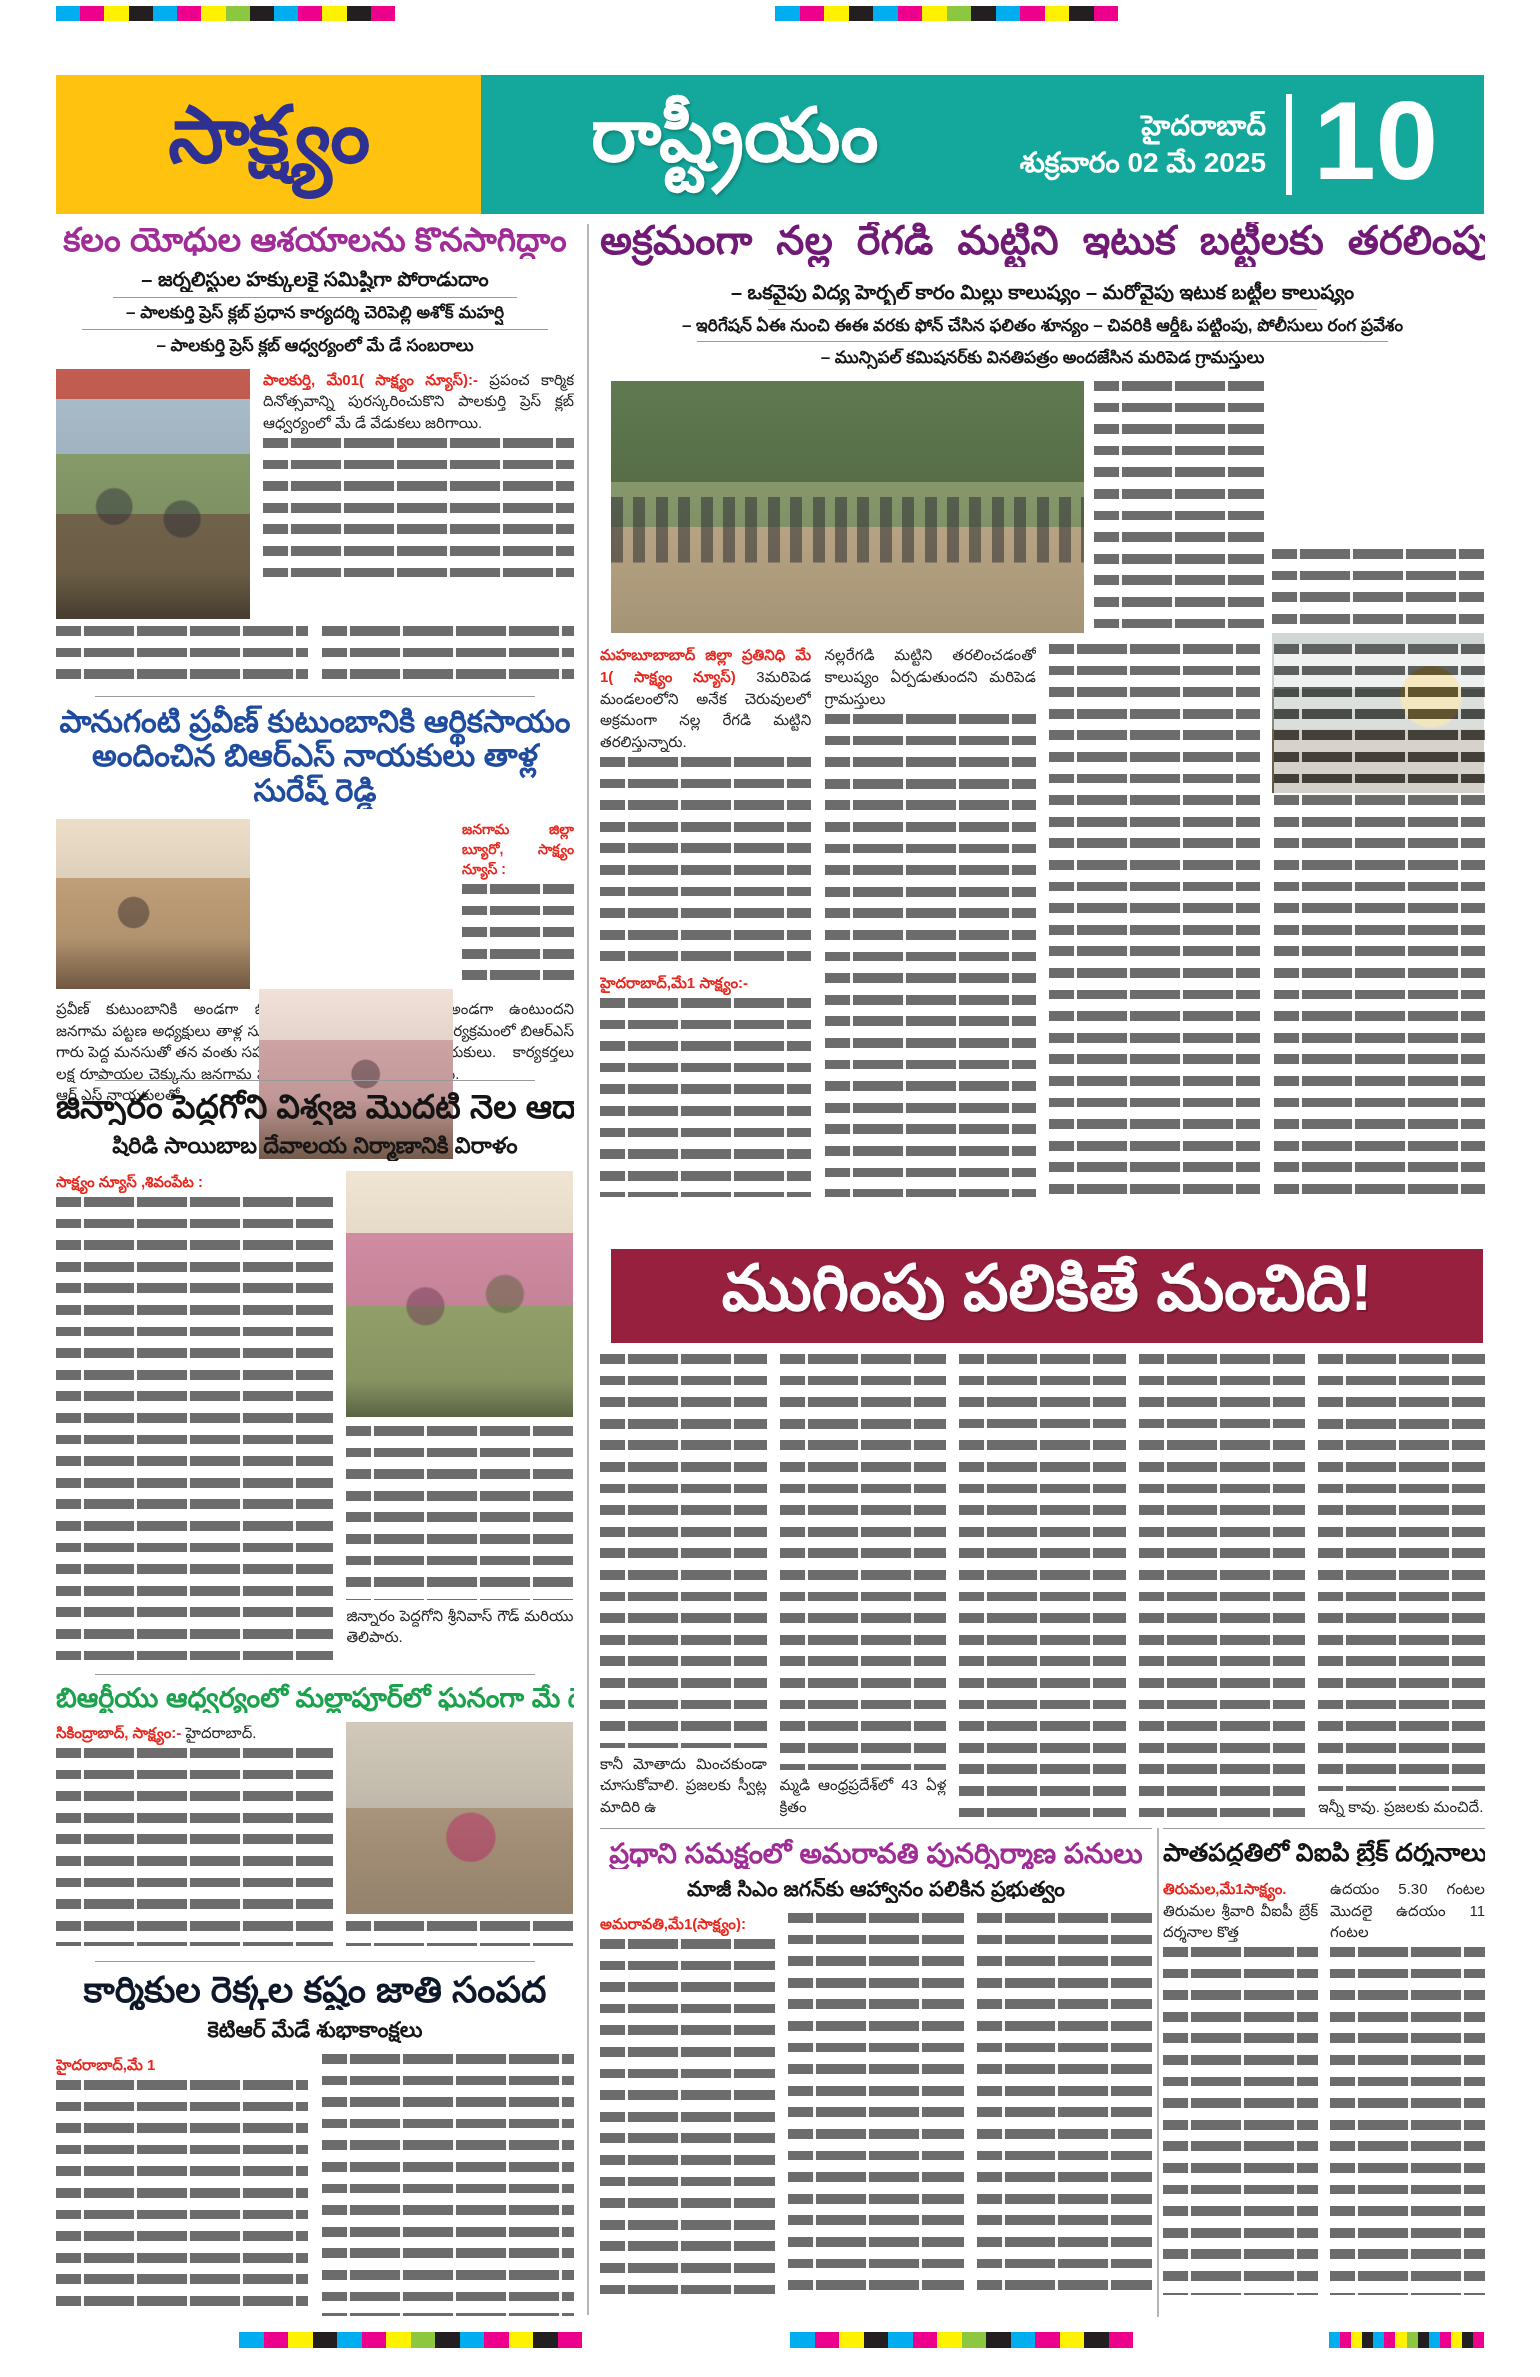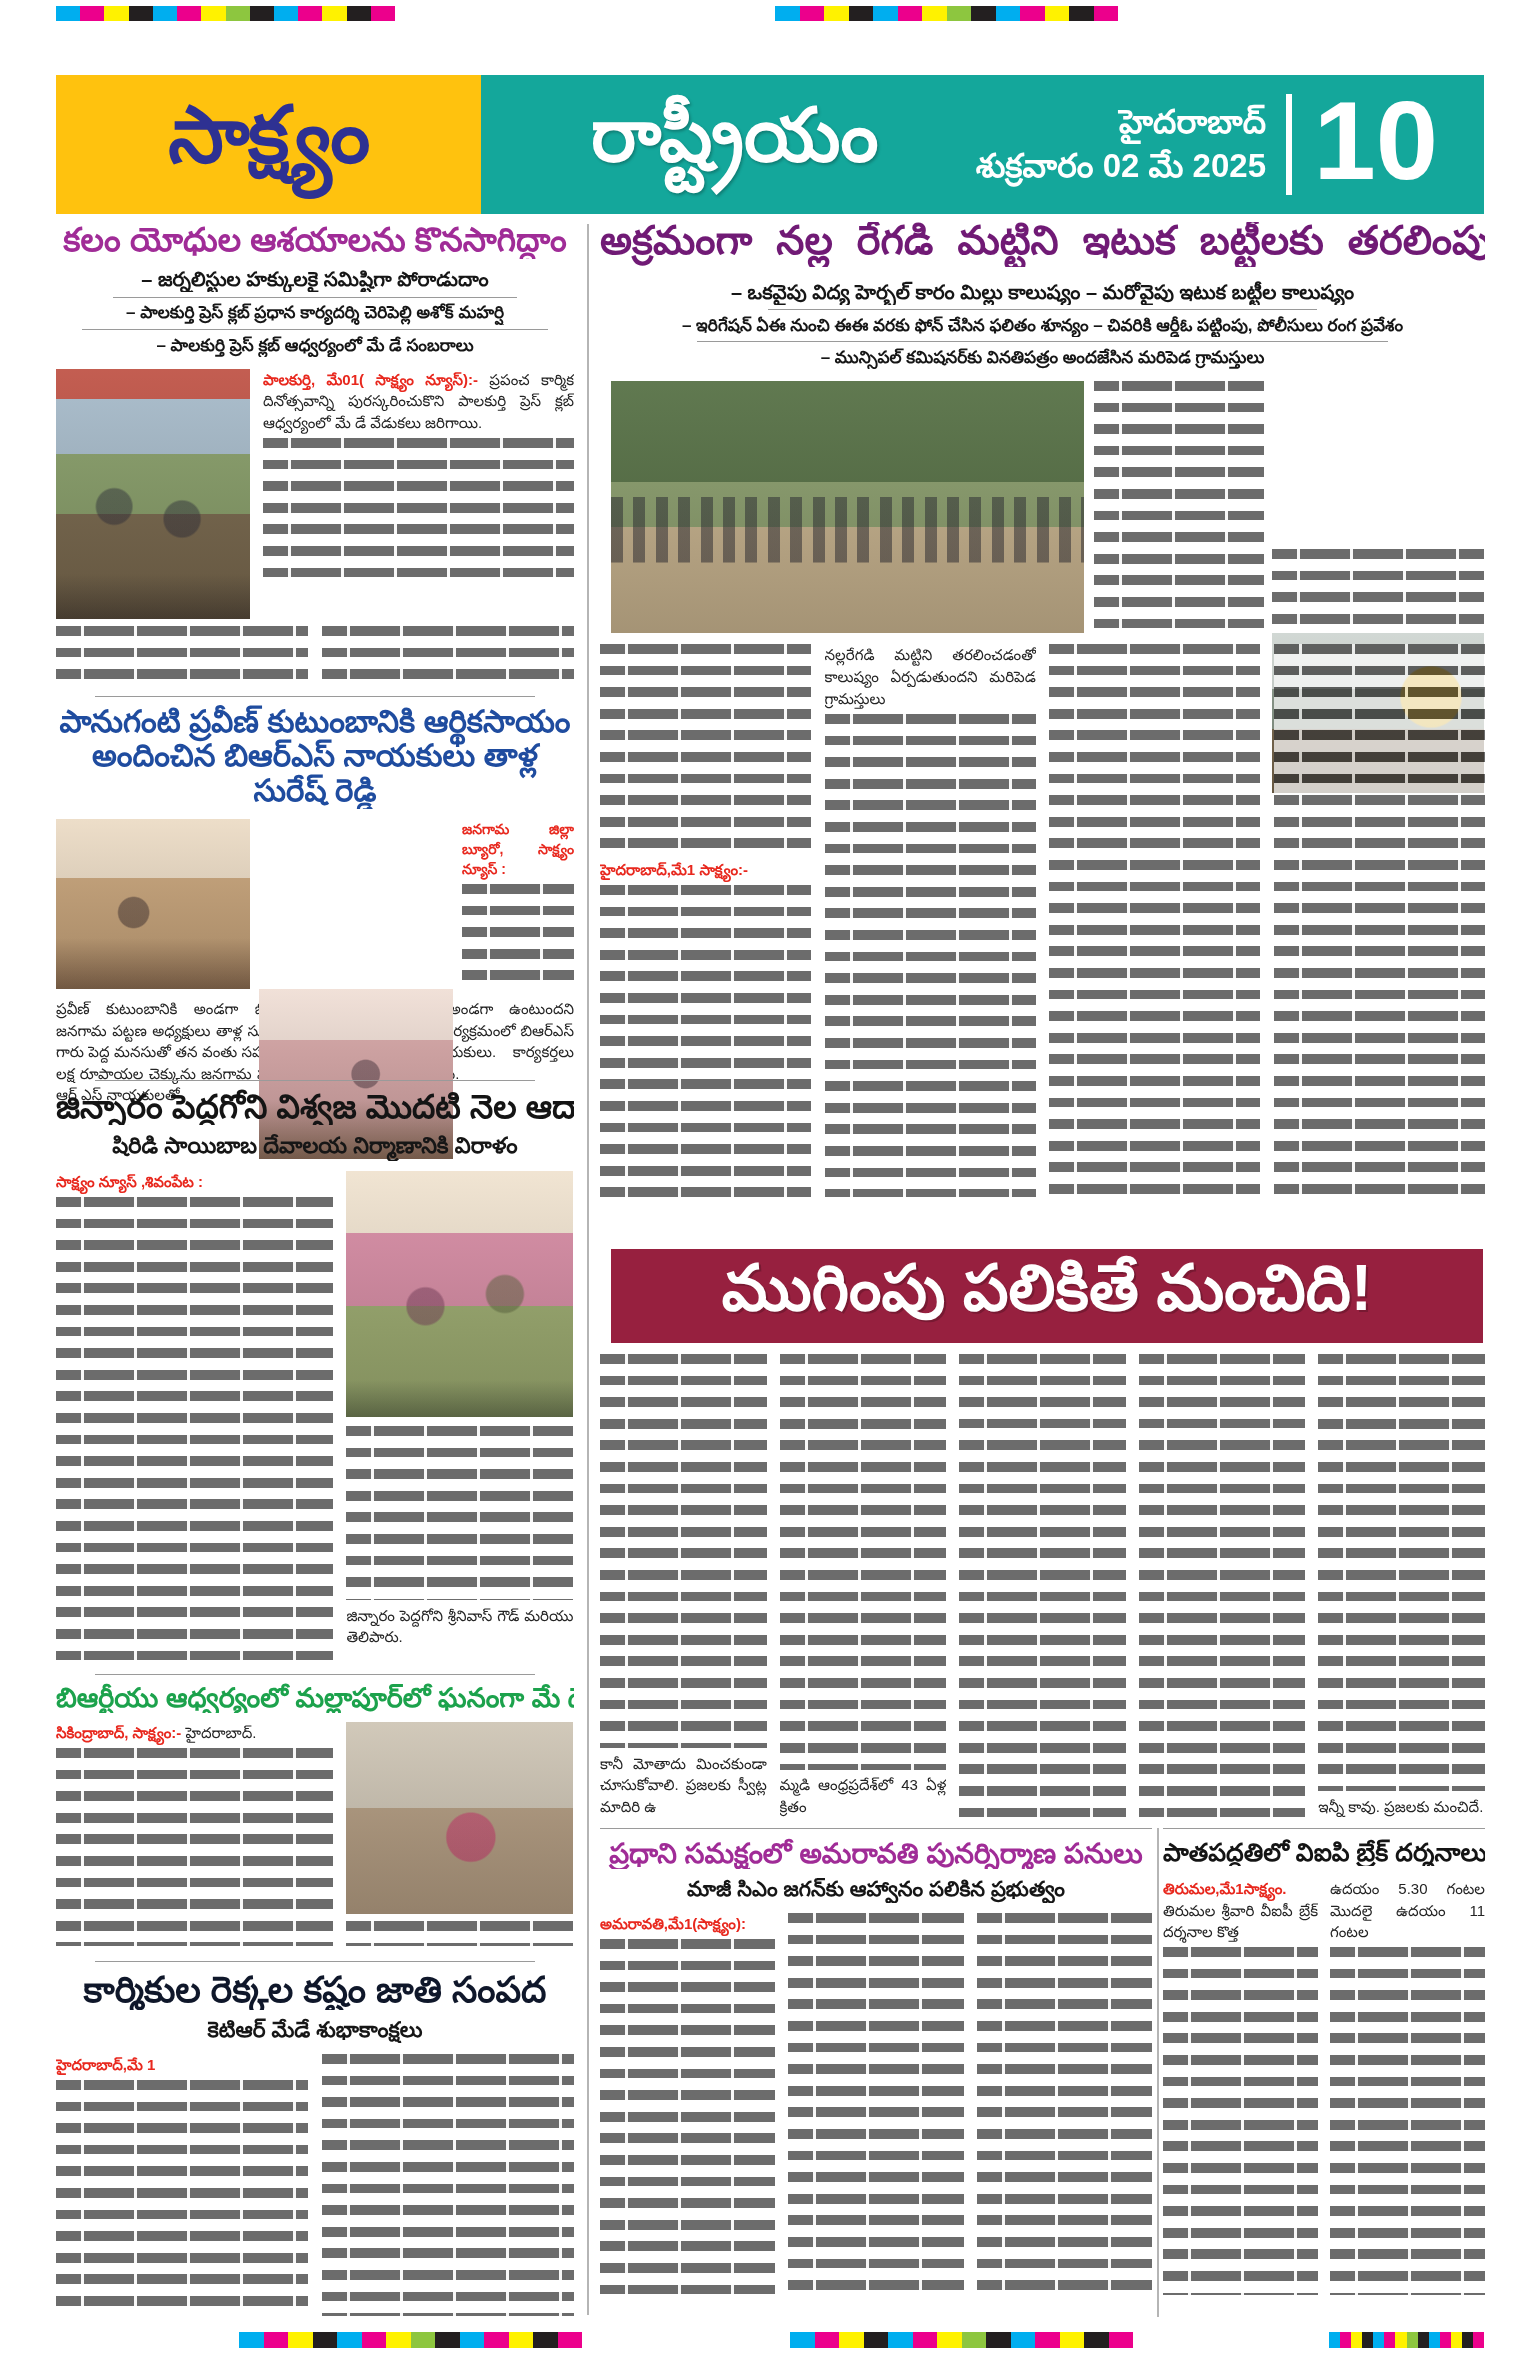--- a/index.html
+++ b/index.html
@@ -14,21 +14,21 @@
   .bars{display:flex;}
   .bars .bar-cell{flex:1;height:100%;}
 
   
   .mast-yellow{background:#FFC20E;display:flex;align-items:center;justify-content:center;text-align:right;}
   .logo-text{font-size:79px;font-weight:800;color:#2E3192;letter-spacing:-1.5px;white-space:nowrap;}
   .mast-teal{background:#14A79B;color:#fff;}
   .section-title{position:absolute;left:110px;top:0;height:100%;display:flex;align-items:center;
     font-size:75px;font-weight:800;white-space:nowrap;text-shadow:1.5px 2.2px 3px rgba(0,0,0,.25);}
   .date-block{position:absolute;right:218px;top:50%;transform:translateY(-50%);
-    text-align:right;font-size:33px;font-weight:700;line-height:1.35;white-space:nowrap;}
+    text-align:right;font-size:28px;font-weight:700;line-height:1.35;white-space:nowrap;}
   .page-divider{position:absolute;right:192px;top:19.4px;bottom:19.4px;width:6px;background:#fff;}
   .page-number{position:absolute;right:46px;top:50%;transform:translateY(-54%);
     font-size:112px;font-weight:800;line-height:1;}
 
   
   .vdiv{background:#b5b5b5;width:1.5px;}
   .sep{border-top:1.5px solid #9a9a9a;}
 
   
   .hl{font-weight:800;text-align:center;line-height:1.12;white-space:nowrap;overflow:hidden;}
@@ -246,20 +246,22 @@
     <div class="subrule" style="width:78%;"></div>
     <div class="sub sub-sm">– మున్సిపల్ కమిషనర్‌కు వినతిపత్రం అందజేసిన మరిపెడ గ్రామస్తులు</div>
     <div style="position:relative;margin-top:12px;height:253px;">
       <div class="ph ph-r1 abs" style="left:11.2px;top:0;width:473px;height:252px;"></div>
       <div class="abs tl" style="left:494px;top:0;width:170px;height:252px;"></div>
       <div class="ph ph-r2 abs" style="left:672px;top:0;width:212px;height:160px;"></div>
       <div class="abs tl" style="left:672px;top:168px;width:212px;height:83px;"></div>
     </div>
     <div class="cols" style="gap:13.4px;margin-top:10.4px;height:553px;">
       <div class="col body" style="flex:1;overflow:hidden;">
+        <p><span class="dl">మహబూబాబాద్ జిల్లా ప్రతినిధి మే 1( సాక్ష్యం న్యూస్)</span>
+           <span>3మరిపెడ మండలంలోని అనేక చెరువులలో అక్రమంగా నల్ల రేగడి మట్టిని తరలిస్తున్నారు.</span></p>
         <div class="tl" style="height:209px;"></div>
         <p style="margin-top:6px;"><span class="dl">హైదరాబాద్,మే1</span>
            <span class="dl">సాక్ష్యం:-</span></p>
         <div class="tl grow"></div>
       </div>
       <div class="col body" style="flex:1;overflow:hidden;">
         <p>నల్లరేగడి మట్టిని తరలించడంతో కాలుష్యం ఏర్పడుతుందని మరిపెడ గ్రామస్తులు</p>
         <div class="tl grow"></div>
       </div>
       <div class="tl" style="flex:1;"></div>

